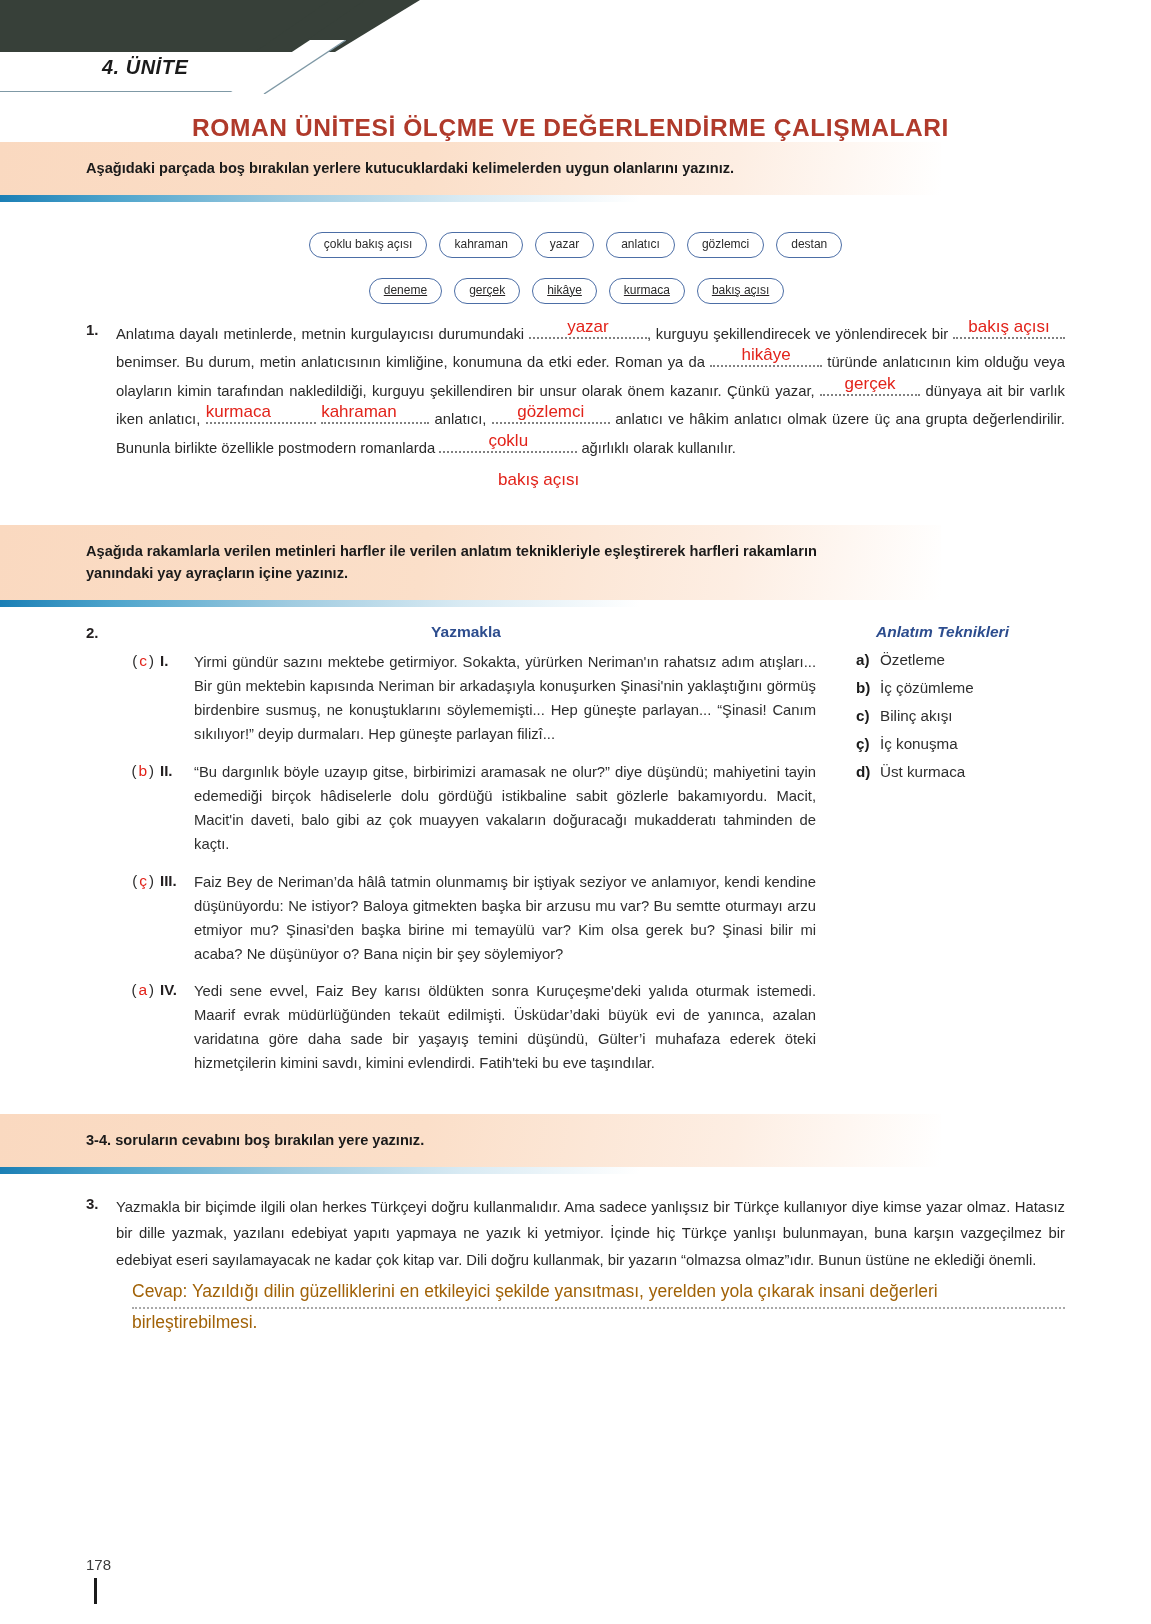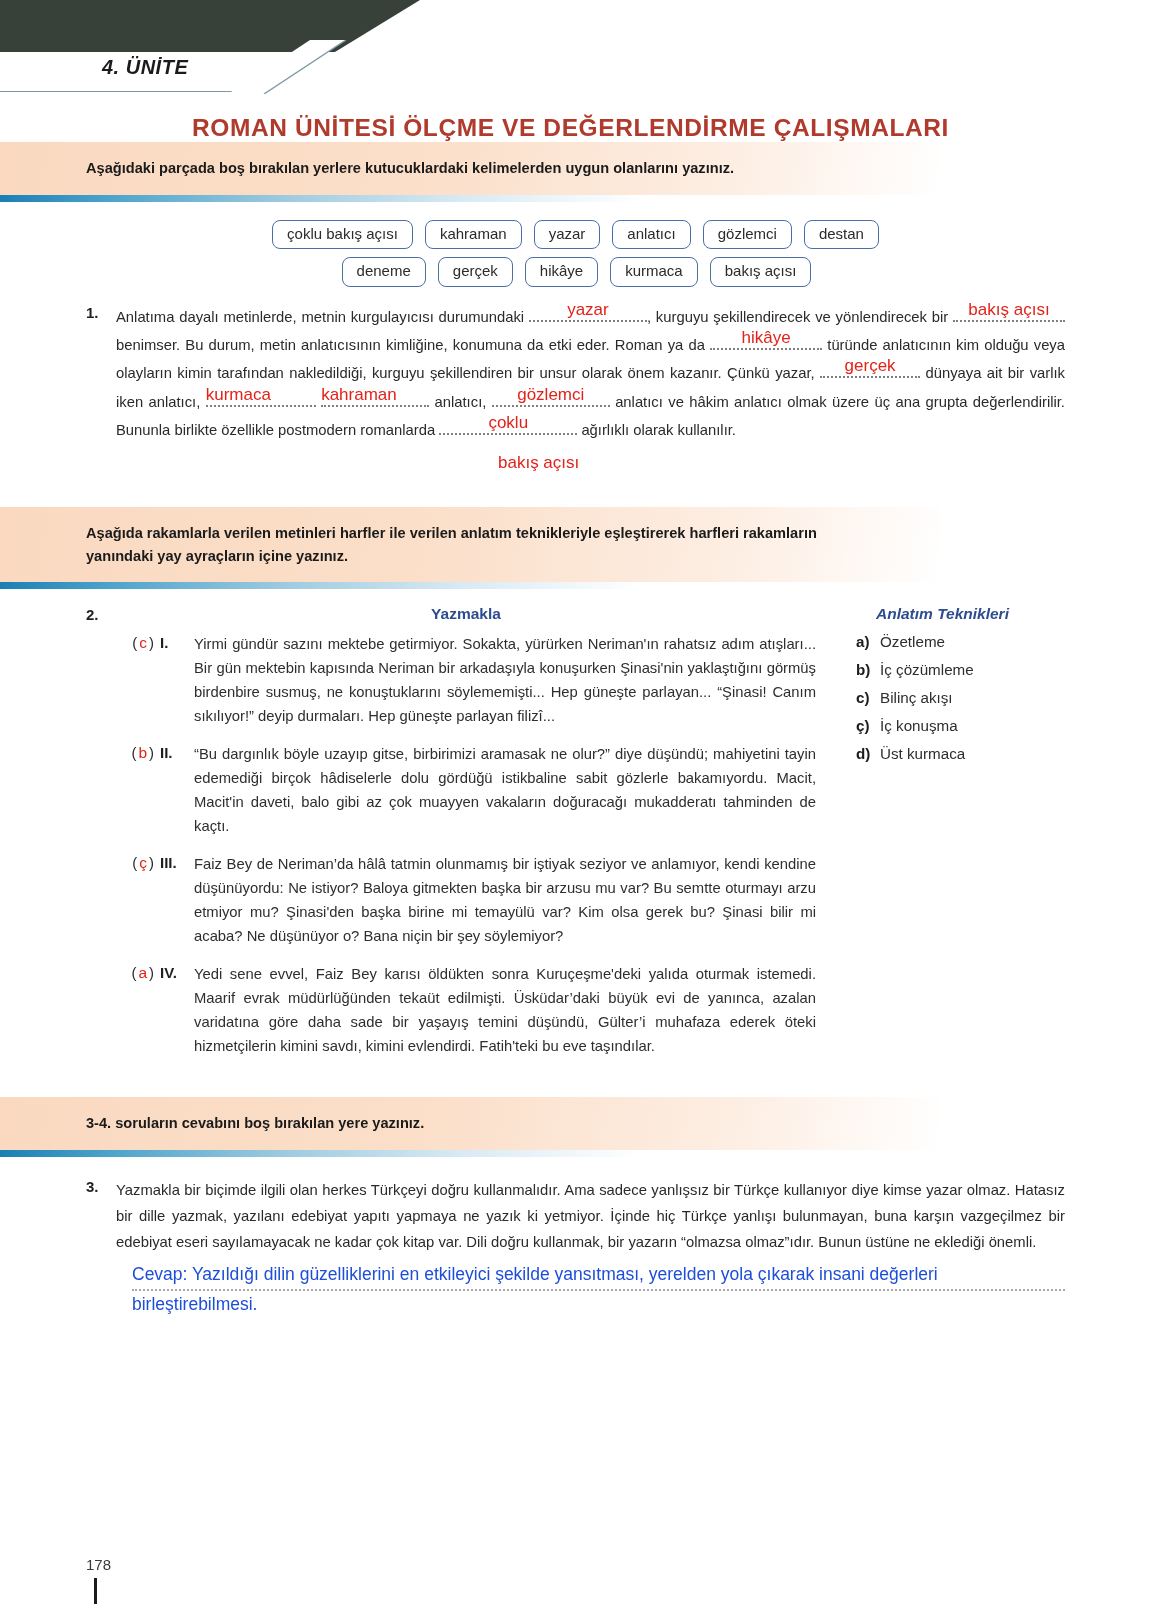--- a/index.html
+++ b/index.html
@@ -94,30 +94,31 @@
   .banner-gap { height: 7px; }
 
   
   .chips-area { padding: 18px 0 2px 0; }
   .chip-row {
     display: flex;
     gap: 12px;
     justify-content: center;
     margin-bottom: 8px;
   }
-  .chip-row.row2 { padding-left: 2px; }
+  .chip-row.row2 { padding-left: 2px; text-decoration: underline; }
   .chip {
     border: 1.3px solid #4c6ea6;
-    border-radius: 8px;
+    border-radius: 13px;
     padding: 5px 14px 6px 14px;
-    font-size: 15px;
+    font-size: 12px;
     color: #2b2b2b;
     background: #fff;
     white-space: nowrap;
     line-height: 1.1;
+    margin-top: 12px;
   }
 
   
   .q-block {
     display: flex;
     padding: 0 86px 0 86px;
     margin-top: 6px;
   }
   .q-num {
     width: 30px;
@@ -230,21 +231,21 @@
   }
   .q3-prompt {
     font-size: 14.8px;
     font-weight: 800;
     line-height: 1.65;
     margin-top: 13px;
     color: #1b1b1b;
   }
   .answer-lines { margin-top: 5px; padding-left: 16px; }
   .answer-line {
-    color: #1d4ed8;
+    color: #a16207;
     font-size: 17.5px;
     line-height: 1.58;
     border-bottom: 2px dotted #a8a8a8;
     padding-bottom: 1px;
     white-space: nowrap;
   }
   .answer-line.last { border-bottom: none; }
 
   
   .footer {

